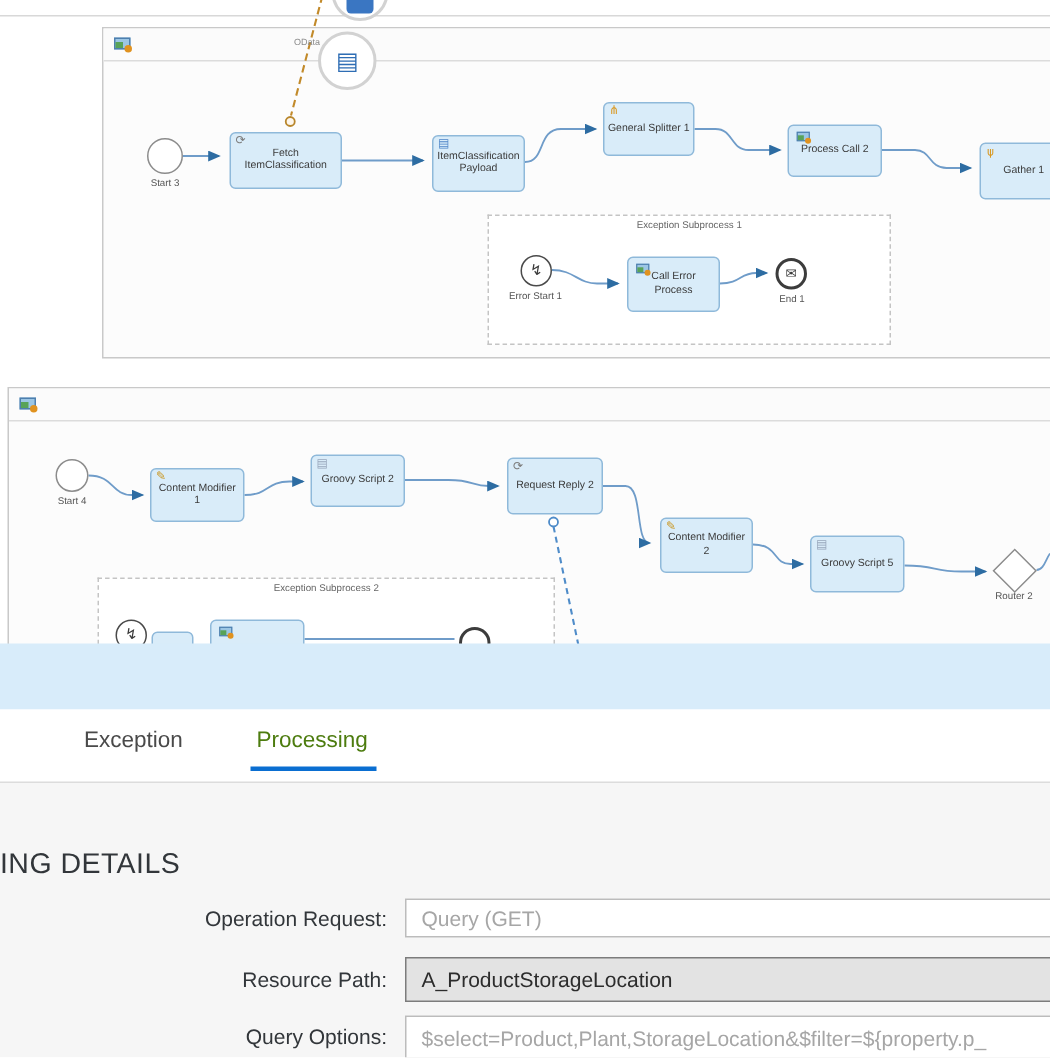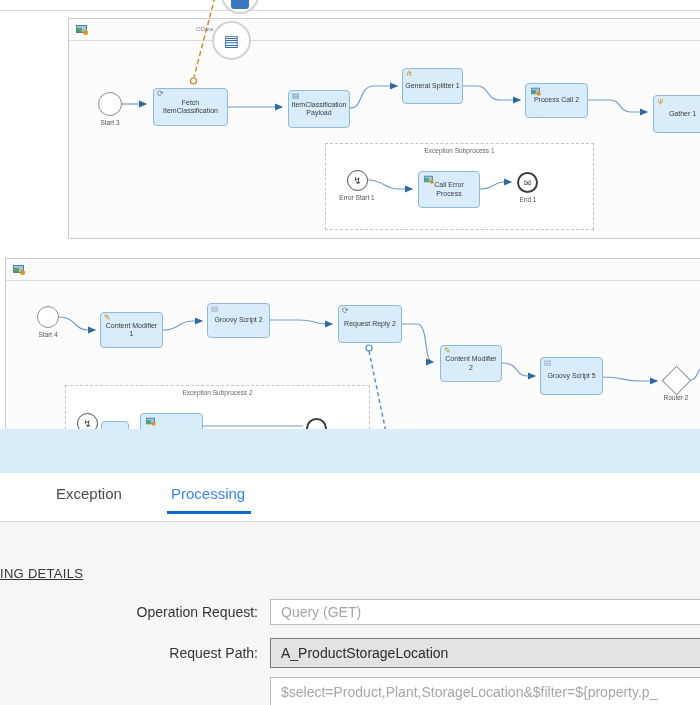--- a/index.html
+++ b/index.html
@@ -36,25 +36,25 @@
   .flow-svg{position:absolute;left:0;top:0;z-index:3;pointer-events:none;}
   
   .pcircle{position:absolute;border-radius:50%;background:#fff;border:2px solid #d2d2d2;box-sizing:border-box;z-index:5;
            display:flex;align-items:center;justify-content:center;}
   .odata-label{position:absolute;font-size:6px;color:#8a8a8a;z-index:5;}
   .pcircle .blue-bottom{position:absolute;bottom:3px;left:50%;transform:translateX(-50%);width:18px;height:9px;background:#3a76c2;border-radius:0 0 3px 3px;}
   
   .band{position:absolute;left:0;top:429px;width:700px;height:44px;background:#d8ecfa;z-index:10;}
   .tabbar{position:absolute;left:0;top:473px;width:700px;height:49px;background:#fff;z-index:10;}
   .tab{position:absolute;top:12px;font-size:15px;color:#4a4a4a;cursor:default;white-space:nowrap;}
-  .tab.active{color:#3b82f6;}
+  .tab.active{color:#4d7c0f;}
   .tab-underline{position:absolute;left:167px;top:38px;width:84px;height:3px;background:#0a6ed1;}
   .tabbar-border{position:absolute;left:0;top:48px;width:700px;height:1px;background:#dcdcdc;}
   .panel{position:absolute;left:0;top:522px;width:700px;height:183px;background:#f6f6f6;z-index:10;}
-  .section-title{position:absolute;left:0;top:44px;font-size:13px;color:#32363a;letter-spacing:.3px;text-decoration:underline;}
+  .section-title{position:absolute;left:0;top:44px;font-size:19px;color:#32363a;letter-spacing:.3px;}
   .flabel{position:absolute;left:0;width:258px;text-align:right;font-size:14px;color:#32363a;}
   .field{position:absolute;left:270px;width:440px;background:#fff;border:1px solid #bcbcbc;box-sizing:border-box;
          font-size:14px;color:#a6a6a6;display:flex;align-items:center;padding-left:10px;white-space:nowrap;overflow:hidden;}
   .field.active{background:#e3e3e3;border:1px solid #7c7c7c;color:#2c2c2c;}
 </style>
 </head>
 <body>
 
 <div class="screen">
 
@@ -211,19 +211,20 @@
     <span class="tab-underline"></span>
     <span class="tabbar-border"></span>
   </div>
 
   <div class="panel">
     <span class="section-title">ING DETAILS</span>
 
     <span class="flabel" style="top:77px;height:26px;line-height:26px;">Operation Request:</span>
     <div class="field" style="top:77px;height:26px;">Query (GET)</div>
 
-    <span class="flabel" style="top:116px;height:30px;line-height:30px;">Request Path:</span>
+    <span class="flabel" style="top:116px;height:30px;line-height:30px;">Resource Path:</span>
     <div class="field active" style="top:116px;height:30px;">A_ProductStorageLocation</div>
 
+    <span class="flabel" style="top:155px;height:29px;line-height:29px;">Query Options:</span>
     <div class="field" style="top:155px;height:29px;">$select=Product,Plant,StorageLocation&amp;$filter=${property.p_</div>
   </div>
 
 </div>
 
 </body></html>

